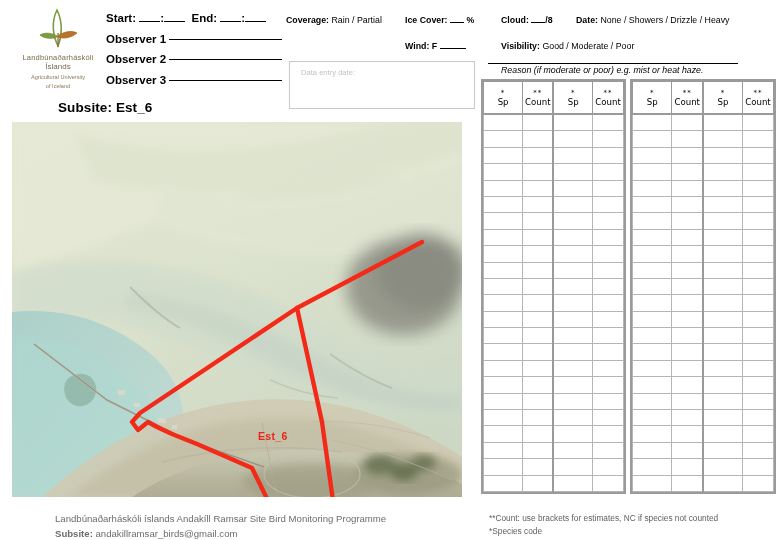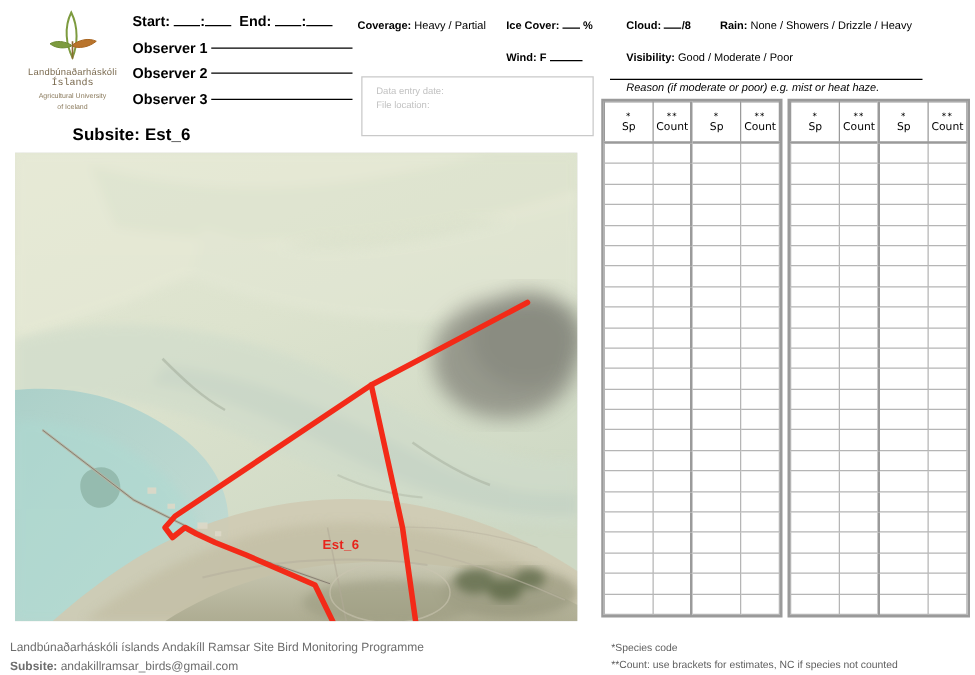--- a/index.html
+++ b/index.html
@@ -10,21 +10,21 @@
     color:#000;
     overflow:hidden;
     position:relative;
   }
 
   
   #logo-block{position:absolute;left:12px;top:6px;width:92px;height:92px;
     display:flex;flex-direction:column;align-items:center;justify-content:flex-start;}
   #logo-mark{width:48px;height:46px;}
   .logo-line1{font-size:7.5px;color:#7a6a4f;letter-spacing:.2px;text-align:center;line-height:9px;margin-top:1px;}
-  .logo-line2{font-size:8px;color:#7a6a4f;text-align:center;line-height:9.5px;font-family:Liberation Mono, monospace;}
+  .logo-line2{font-size:8px;color:#7a6a4f;text-align:center;line-height:9.5px;}
   .logo-line3{font-size:5.6px;color:#8a7a5c;text-align:center;line-height:7px;margin-top:2px;}
 
   #subsite-label{position:absolute;left:13px;top:100px;font-size:13.5px;font-weight:bold;letter-spacing:.1px;margin-left:45px;}
 
   
   #form-fields{position:absolute;left:106px;top:8px;width:180px;}
   .field-row{font-size:11.5px;line-height:20.5px;white-space:nowrap;}
   .field-row.bold{font-weight:bold;}
   .fill{border-bottom:1px solid #000;display:inline-block;}
   .fill.u2{width:16px;} .fill.u4{width:30px;} .fill.u3{width:21px;}
@@ -65,21 +65,21 @@
   .tbl thead tr{border-bottom:2px solid #9a9a9a;}
   .tbl th.sep{border-right:2px solid #9a9a9a;}
   .tbl td.sep{border-right:2px solid #9a9a9a;}
 
   
   #footnotes{position:absolute;left:489px;top:512px;}
   .fn{font-size:8.3px;color:#5f5f5f;line-height:12.5px;white-space:nowrap;}
 
   
   #footer{position:absolute;left:8px;top:511px;}
-  .ft{font-size:9.6px;color:#6d6d6d;line-height:15px;white-space:nowrap;}
+  .ft{font-size:9.6px;color:#6d6d6d;line-height:15px;white-space:nowrap;margin-left:47px;}
   .ft b{font-weight:bold;}
 </style>
 </head>
 <body>
 
 <div id="logo-block">
   <svg id="logo-mark" viewBox="0 0 48 46">
     <path d="M24 40 C19 30 17 16 23 4 C29 16 28 30 24 40 Z" fill="none" stroke="#7d9b3f" stroke-width="1.6"></path>
     <path d="M24 30 C29 26 37 24 43 27 C37 32 29 33 24 31 Z" fill="#b9742c" stroke="#a9651f" stroke-width=".8"></path>
     <path d="M23 30 C18 27 11 26 6 29 C11 33 18 33 23 31 Z" fill="#7d9b3f" stroke="#6f8c36" stroke-width=".8"></path>
@@ -110,51 +110,50 @@
   </div>
   <div class="field-row bold">
     <span>Observer 3</span>
     <span class="fill obs"></span>
   </div>
 </div>
 
 <div id="wx">
   <div class="wx-row" style="left:0;top:0;">
     <span class="wx-b">Coverage:</span>
-    <span>Heavy / Partial</span>
+    <span>Rain / Partial</span>
   </div>
   <div class="wx-row" style="left:119px;top:0;">
     <span class="wx-b">Ice Cover:</span>
     <span class="ul w14"></span>
     <span class="wx-b">%</span>
   </div>
   <div class="wx-row" style="left:215px;top:0;">
     <span class="wx-b">Cloud:</span>
     <span class="ul w14"></span><span class="wx-b">/8</span>
   </div>
   <div class="wx-row" style="left:290px;top:0;">
-    <span class="wx-b">Rain:</span>
+    <span class="wx-b">Date:</span>
     <span>None / Showers / Drizzle / Heavy</span>
   </div>
   <div class="wx-row" style="left:119px;top:26px;">
     <span class="wx-b">Wind:</span>
     <span class="wx-b">F</span>
     <span class="ul w26"></span>
   </div>
   <div class="wx-row" style="left:215px;top:26px;">
     <span class="wx-b">Visibility:</span>
     <span>Good / Moderate / Poor</span>
   </div>
   <div class="wx-row ital" style="left:215px;top:50px;">Reason (if moderate or poor) e.g. mist or heat haze.</div>
 </div>
 <div id="reason-line"></div>
 
 <div id="data-entry-box">
   <div class="de-line">Data entry date:</div>
-  <div class="de-line">File location:</div>
 </div>
 
 <div id="map">
   <svg id="map-canvas" viewBox="0 0 450 375" preserveAspectRatio="none">
     <defs>
       <linearGradient id="gFlat" x1="0" y1="0" x2="0.5" y2="1">
         <stop offset="0%" stop-color="#e3e7d4"></stop>
         <stop offset="45%" stop-color="#dde3ce"></stop>
         <stop offset="100%" stop-color="#cdd8c4"></stop>
       </linearGradient>
@@ -567,22 +566,22 @@
           <td></td>
           <td class="sep"></td>
           <td></td>
           <td></td>
         </tr>
       </tbody>
   </table>
 </div>
 
 <div id="footnotes">
+  <div class="fn">**Count: use brackets for estimates, NC if species not counted</div>
   <div class="fn">*Species code</div>
-  <div class="fn">**Count: use brackets for estimates, NC if species not counted</div>
 </div>
 
 <div id="footer">
   <div class="ft">Landbúnaðarháskóli íslands Andakíll Ramsar Site Bird Monitoring Programme</div>
   <div class="ft">
     <b>Subsite:</b>
     <span>andakillramsar_birds@gmail.com</span>
   </div>
 </div>
 

